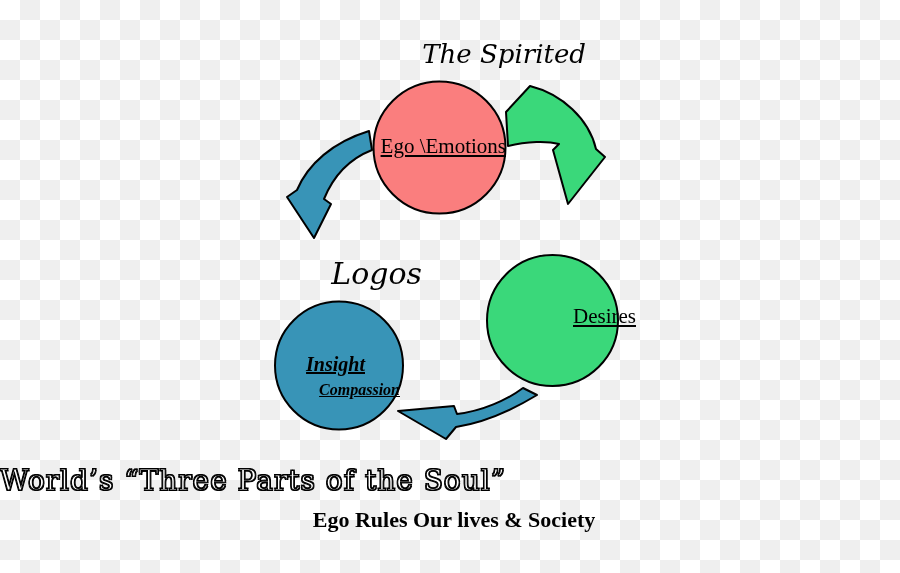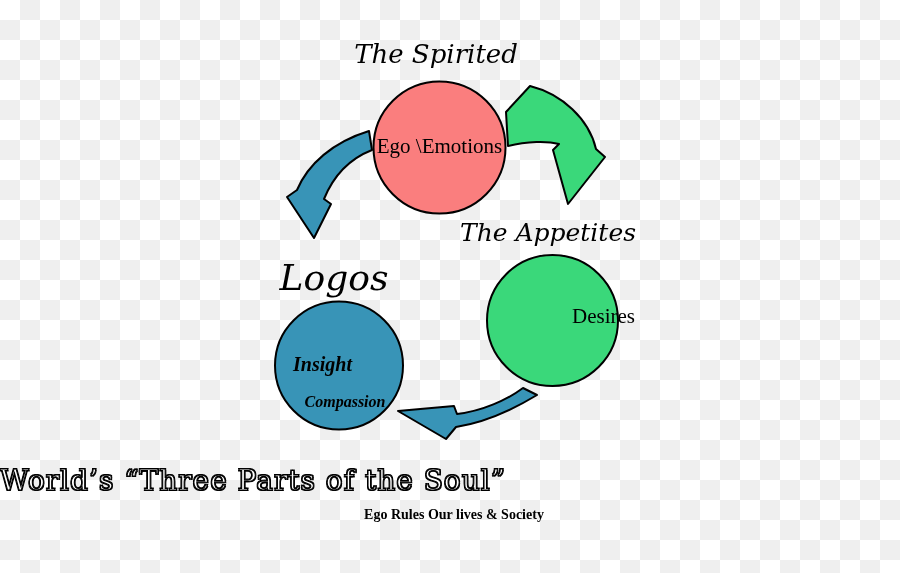--- a/index.html
+++ b/index.html
@@ -7,41 +7,41 @@
     position:relative;width:900px;height:573px;overflow:hidden;
     background-color:#FFFFFF;
     background-image:conic-gradient(#EFEFEF 0deg 90deg,#FFFFFF 90deg 180deg,#EFEFEF 180deg 270deg,#FFFFFF 270deg 360deg);
     background-size:40px 40px;
     font-family:"Liberation Serif",serif;color:#000;
   }
   .cycle-svg{position:absolute;left:0;top:0;}
   .abs{position:absolute;}
   .script{
     font-family:"DejaVu Serif",serif;font-style:italic;
-    text-align:center;line-height:1.15;white-space:nowrap;
+    text-align:right;line-height:1.15;white-space:nowrap;
   }
   .spirited{left:286px;top:40px;width:300px;font-size:26px;}
   .appetites{left:398px;top:219px;width:300px;font-size:25px;}
-  .logos{left:234px;top:257px;width:200px;font-size:36px;}
-  .node-label{text-align:center;line-height:1.2;white-space:nowrap;}
+  .logos{left:222px;top:257px;width:200px;font-size:30px;}
+  .node-label{text-align:right;line-height:1.2;white-space:nowrap;text-decoration:underline;}
   .ego-label{left:373px;top:134px;width:133px;font-size:21px;}
-  .desires-label{left:487px;top:304px;width:149px;font-size:21px;margin-left:42px;}
+  .desires-label{left:487px;top:304px;width:149px;font-size:21px;}
   .reason-label{left:275px;top:321px;width:129px;font-size:22px;}
   .insight-label{left:280px;top:352px;width:85px;font-size:20px;font-weight:bold;font-style:italic;}
-  .compassion-label{left:290px;top:380px;width:110px;font-size:16px;font-weight:bold;font-style:italic;margin-top:12px;}
+  .compassion-label{left:290px;top:380px;width:110px;font-size:16px;font-weight:bold;font-style:italic;}
   .outline-title{
     left:0;right:0;top:464px;text-align:left;
     font-family:"DejaVu Serif",serif;font-size:28px;letter-spacing:1px;
     color:#FFFFFF;-webkit-text-stroke:1.1px #000;
     text-shadow:-1px -1px 0 #000,1px -1px 0 #000,-1px 1px 0 #000,1px 1px 0 #000;
     white-space:nowrap;
   }
   .subtitle{
     left:0;right:0;top:507px;text-align:center;
-    font-weight:bold;font-size:14px;white-space:nowrap;padding-left:8px;
+    font-weight:bold;font-size:22px;white-space:nowrap;padding-left:8px;
   }
 </style>
 </head>
 <body>
 
 <div class="canvas">
 
   <svg class="cycle-svg" width="900" height="573" viewBox="0 0 900 573">
 
     <path d="M506,112 L530,86 C562,94 589,119 596,149 L605,157 L568,204 L553,150 L559,144 C548,141 527,141 508,146 Z" fill="#3AD87A" stroke="#000" stroke-width="2" stroke-linejoin="round"></path>
@@ -49,21 +49,20 @@
     <path d="M369,131 C333,142 308,164 297,190 L287,197 L314,238 L331,204 L324,199 C333,177 349,159 372,150 Z" fill="#3894B7" stroke="#000" stroke-width="2" stroke-linejoin="round"></path>
 
     <path d="M523,388 C507,400 482,411 457,414 L454,406 L398,411 L446,439 L456,427 C482,423 509,412 537,395 Z" fill="#3894B7" stroke="#000" stroke-width="2" stroke-linejoin="round"></path>
 
     <circle cx="439.5" cy="147.5" r="66" fill="#FA7E7E" stroke="#000" stroke-width="2"></circle>
     <circle cx="552.5" cy="320.5" r="65.5" fill="#3AD87A" stroke="#000" stroke-width="2"></circle>
     <circle cx="339" cy="365.5" r="64" fill="#3894B7" stroke="#000" stroke-width="2"></circle>
   </svg>
 
   <div class="abs script spirited">The Spirited</div>
-  <div class="abs script appetites">The Appetites</div>
   <div class="abs script logos">Logos</div>
 
   <div class="abs node-label ego-label">Ego \Emotions</div>
   <div class="abs node-label desires-label">Desires</div>
   <div class="abs node-label insight-label">Insight</div>
   <div class="abs node-label compassion-label">Compassion</div>
 
   <div class="abs outline-title">World’s “Three Parts of the Soul”</div>
   <div class="abs subtitle">Ego Rules Our lives &amp; Society</div>
 

